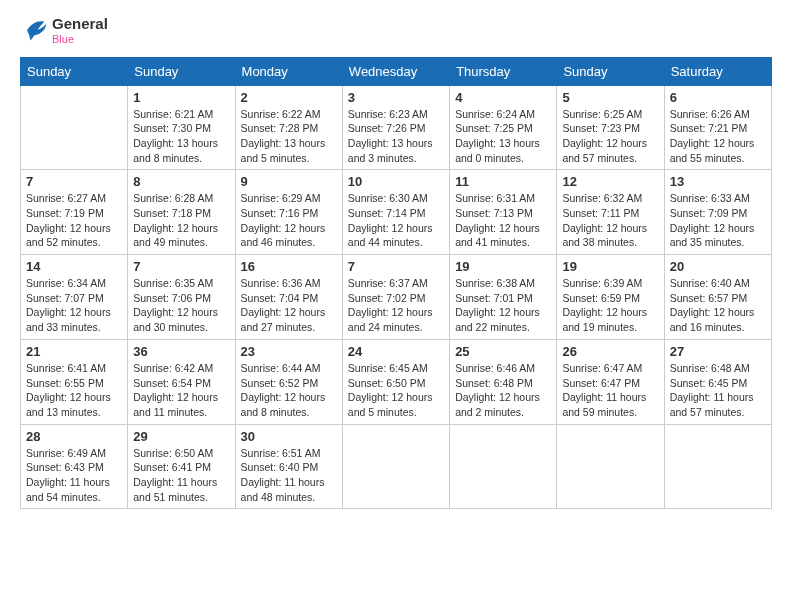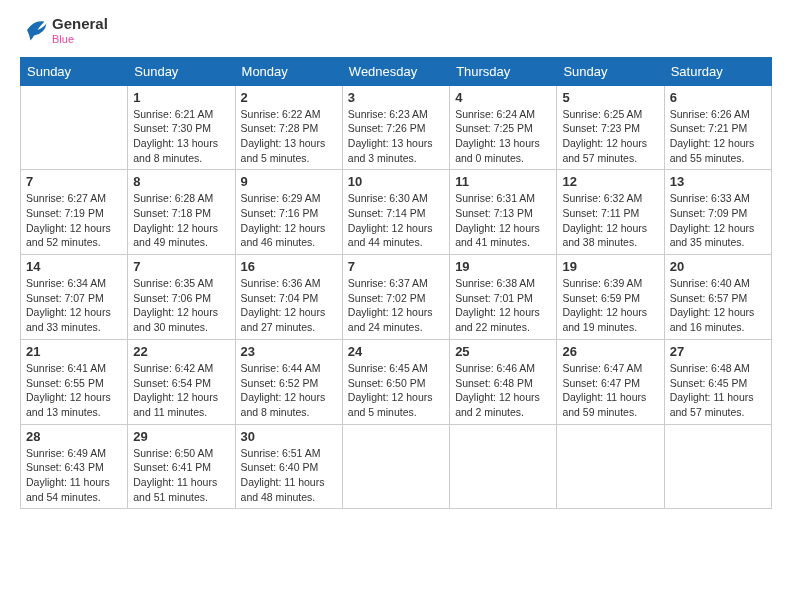--- a/index.html
+++ b/index.html
@@ -195,21 +195,21 @@
           <div class="cell-date">20</div>
           <div class="cell-info">Sunrise: 6:40 AM<br>Sunset: 6:57 PM<br>Daylight: 12 hours and 16 minutes.</div>
         </td>
       </tr>
       <tr class="week-row">
         <td>
           <div class="cell-date">21</div>
           <div class="cell-info">Sunrise: 6:41 AM<br>Sunset: 6:55 PM<br>Daylight: 12 hours and 13 minutes.</div>
         </td>
         <td>
-          <div class="cell-date">22</div>
+          <div class="cell-date">36</div>
           <div class="cell-info">Sunrise: 6:42 AM<br>Sunset: 6:54 PM<br>Daylight: 12 hours and 11 minutes.</div>
         </td>
         <td>
           <div class="cell-date">23</div>
           <div class="cell-info">Sunrise: 6:44 AM<br>Sunset: 6:52 PM<br>Daylight: 12 hours and 8 minutes.</div>
         </td>
         <td>
           <div class="cell-date">24</div>
           <div class="cell-info">Sunrise: 6:45 AM<br>Sunset: 6:50 PM<br>Daylight: 12 hours and 5 minutes.</div>
         </td>

